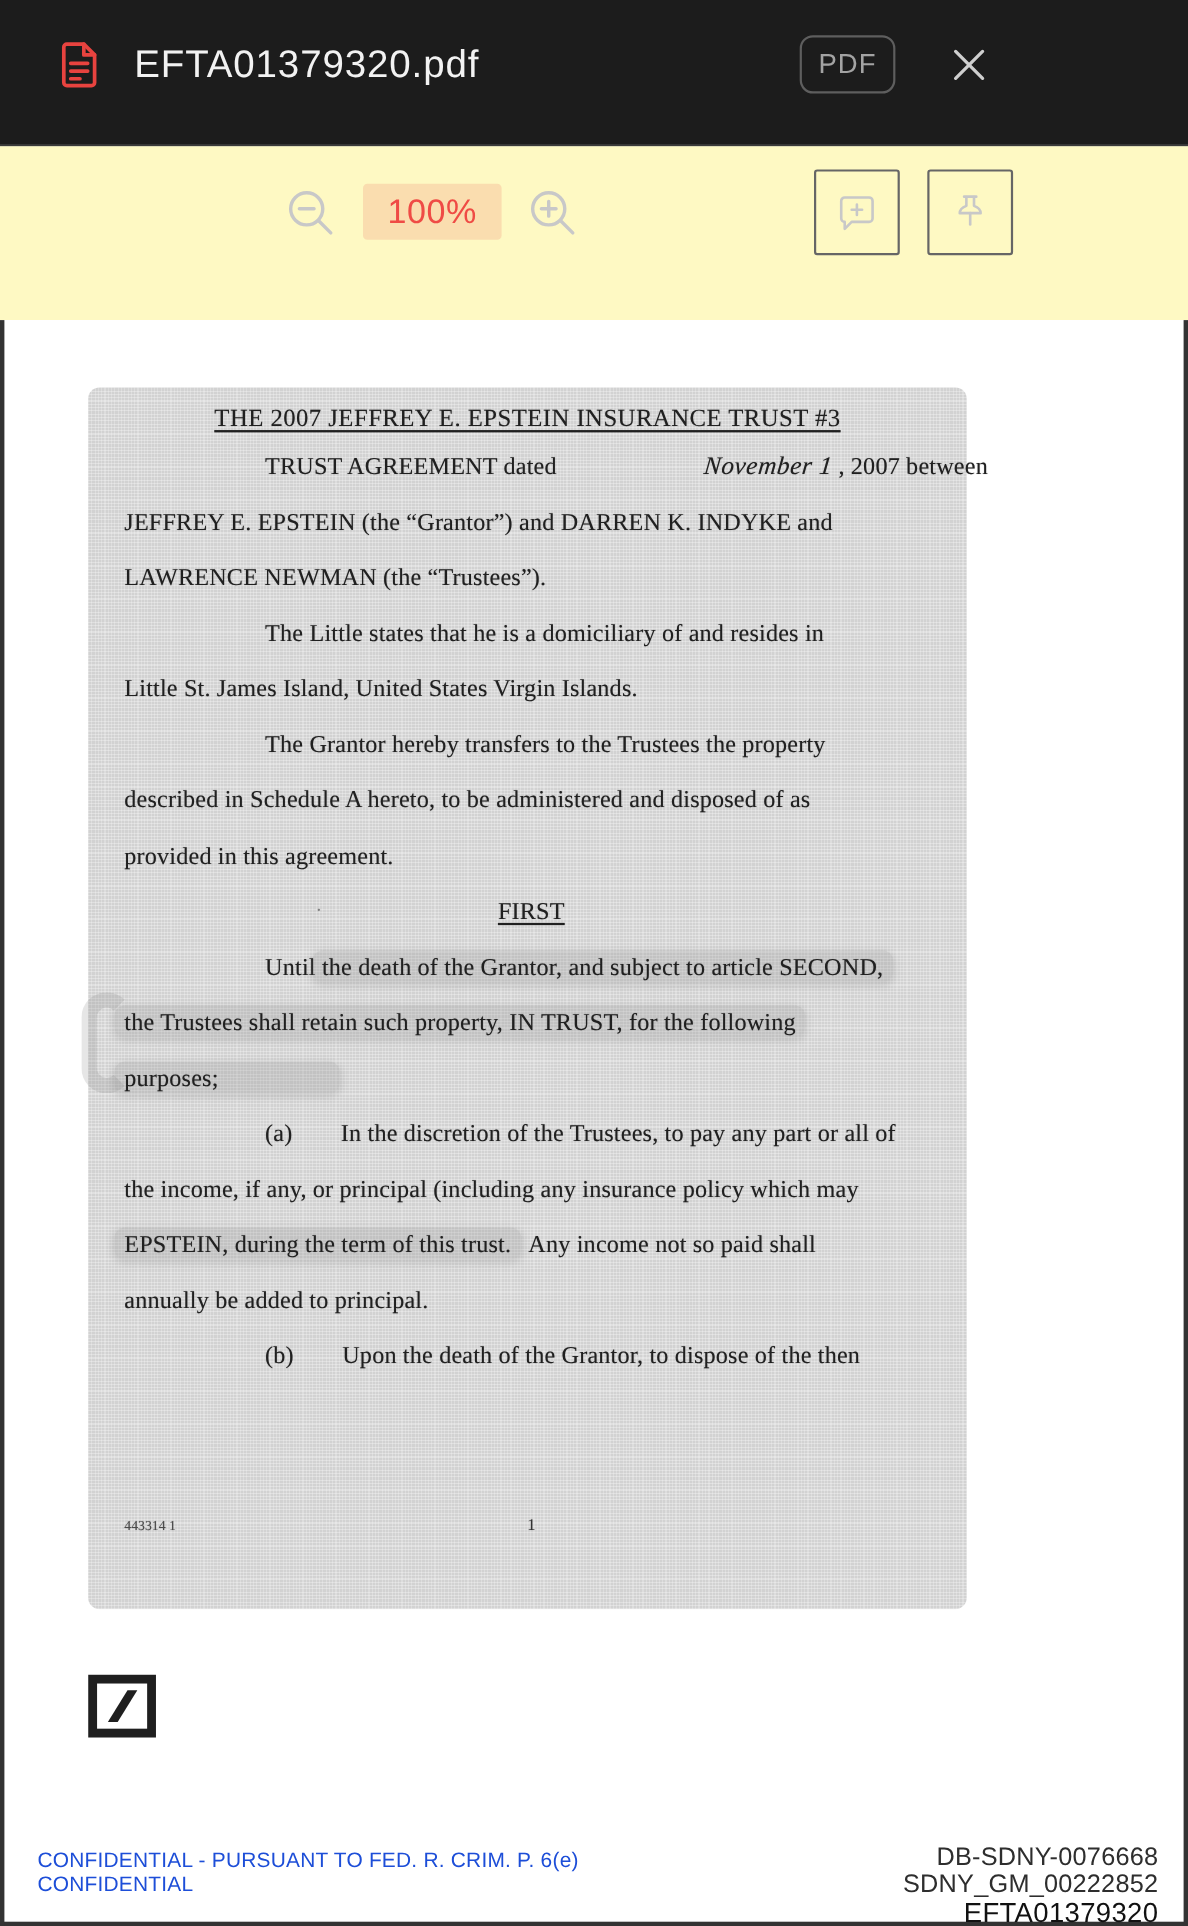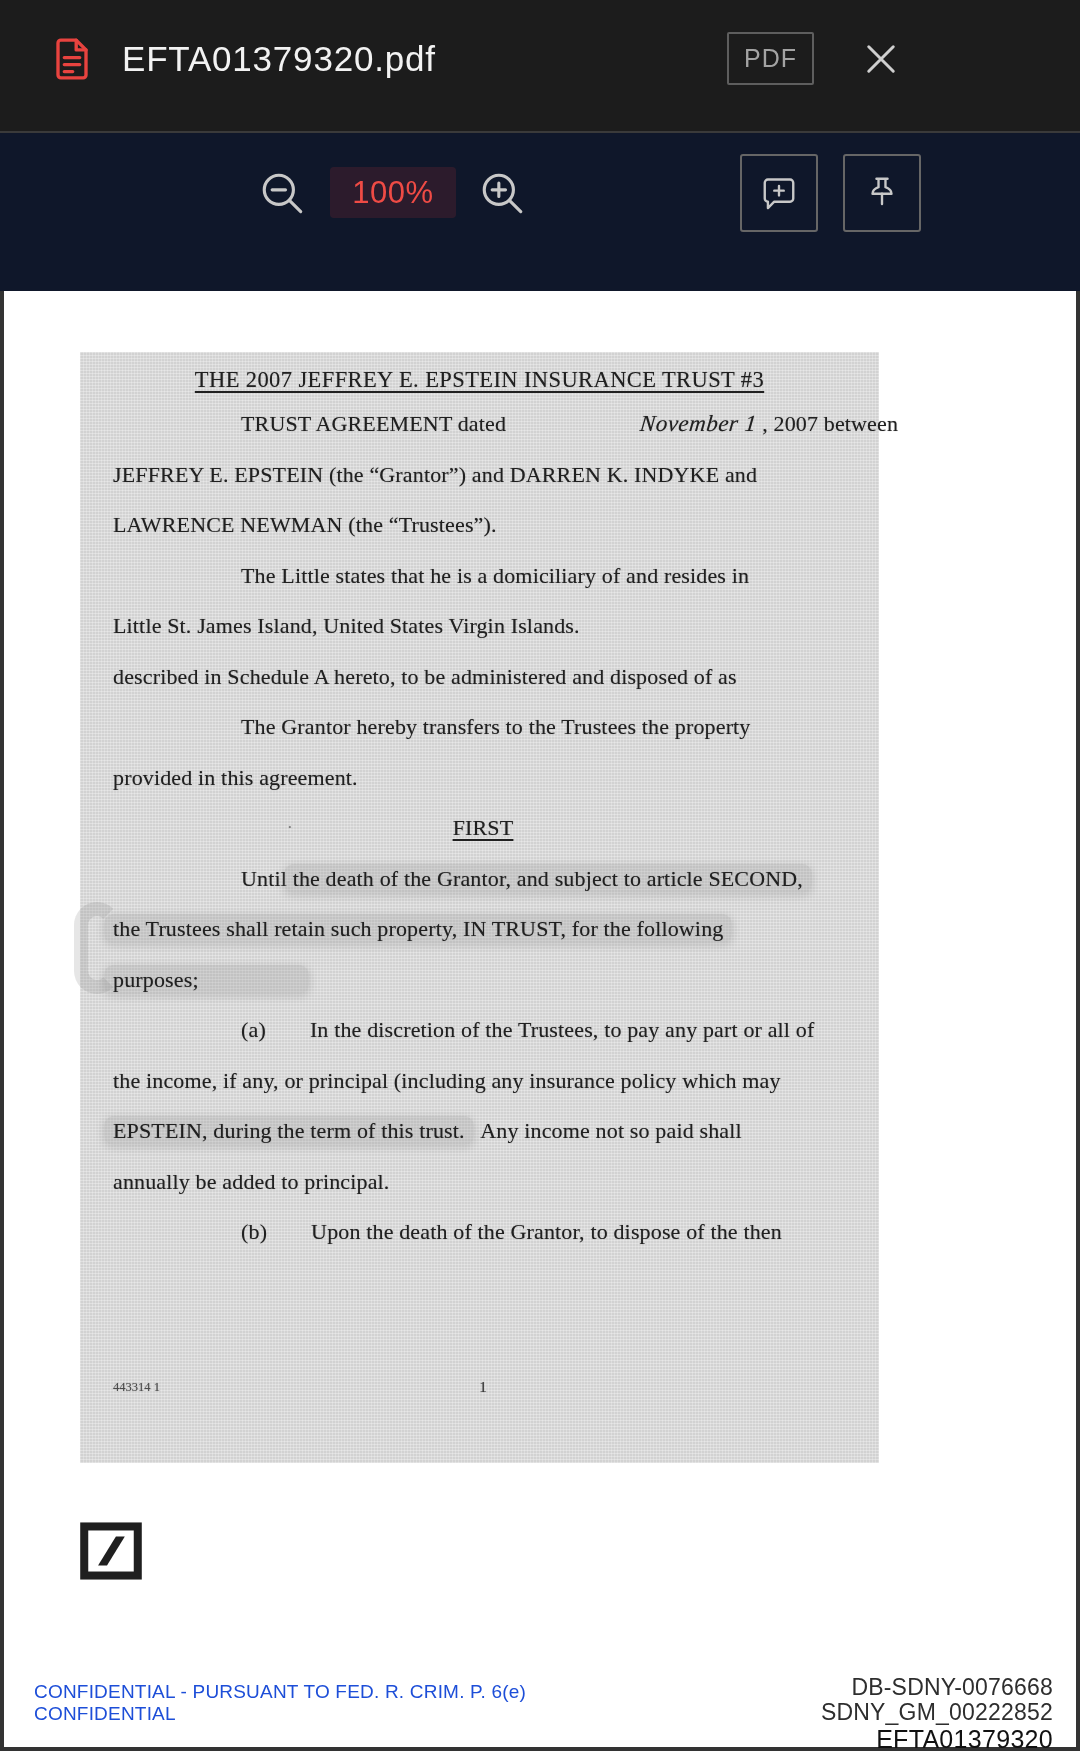--- a/index.html
+++ b/index.html
@@ -8,28 +8,28 @@
 
   .viewer { position:relative; width:1080px; height:1539px; }
 
   
   .titlebar { position:relative; height:133px; background:#1c1c1c;
               border-bottom:2px solid #3a3a3a; }
   .file-icon { position:absolute; left:55px; top:38px; width:34px; height:42px; }
   .filename { position:absolute; left:122px; top:38px; font-size:35px; color:#f2f2f2;
               letter-spacing:.8px; font-weight:400; line-height:42px; }
   .pdf-badge { position:absolute; left:727px; top:32px; width:87px; height:53px;
-               border:2px solid #5e5e5e; border-radius:2px; color:#a3a3a3;
+               border:2px solid #5e5e5e; border-radius:12px; color:#a3a3a3;
                font-size:25px; letter-spacing:1px; display:flex;
                align-items:center; justify-content:center; background:transparent; }
   .close-btn { position:absolute; left:854px; top:32px; width:54px; height:54px;
                background:none; border:none; cursor:pointer; padding:6px; }
 
   
-  .toolbar { position:relative; height:158px; background:#0f172a; }
+  .toolbar { position:relative; height:158px; background:#fef9c3; }
   .tool-btn { position:absolute; background:none; border:none; cursor:pointer; }
   .zoom-out { left:258px; top:168px; width:50px; height:50px; }
   .zoom-in  { left:478px; top:168px; width:50px; height:50px; }
   .toolbar .tool-btn { top:36px; } 
   .zoom-out { left:258px; } .zoom-in { left:478px; }
   .zoom-level { position:absolute; left:330px; top:34px; width:126px; height:51px;
                 background:rgba(226,60,60,0.14); border-radius:4px; color:#ef4b45;
                 font-size:31px; display:flex; align-items:center; justify-content:center;
                 letter-spacing:.5px; cursor:pointer; }
   .square-btn { position:absolute; top:21px; width:78px; height:78px;
@@ -42,21 +42,21 @@
   .content { position:relative; height:1460px; background:#ffffff;
              border-left:4px solid #333; border-right:4px solid #333;
              border-bottom:4px solid #333; }
 
   .page { position:absolute; left:76px; top:61px; width:799px; height:1111px;
           background:#d2d2d2;
           background-image:
             repeating-linear-gradient(0deg, rgba(255,255,255,.30) 0 1px, rgba(0,0,0,0) 1px 3px),
             repeating-linear-gradient(90deg, rgba(255,255,255,.25) 0 1px, rgba(0,0,0,0) 1px 3px);
           font-family:"Liberation Serif", serif; color:#202020;
-          text-shadow:0 0 1px rgba(30,30,30,.38); }
+          text-shadow:0 0 1px rgba(30,30,30,.38);border-radius:11px; }
 
   .doc-title { position:absolute; top:14px; left:0; right:0; text-align:center;
                font-size:22.5px; letter-spacing:.4px; line-height:28px;
                text-decoration:underline; text-underline-offset:4px; }
 
   .doc-lines { position:absolute; top:47px; left:33px; right:26px; }
   .doc-line { height:50.5px; line-height:50.5px; font-size:22px; white-space:nowrap;
               letter-spacing:.15px; }
   .doc-line.indent { text-indent:128px; }
   .doc-line.heading { text-align:center; position:relative; }
@@ -145,22 +145,22 @@
   <div class="content">
 
     <div class="page">
       <div class="doc-title">THE 2007 JEFFREY E. EPSTEIN INSURANCE TRUST #3</div>
       <div class="doc-lines">
           <div class="doc-line indent"><span>TRUST AGREEMENT dated </span><span class="handwritten">November 1</span><span> , 2007 between</span></div>
           <div class="doc-line flush"><span>JEFFREY E. EPSTEIN (the “Grantor”) and DARREN K. INDYKE and</span></div>
           <div class="doc-line flush"><span>LAWRENCE NEWMAN (the “Trustees”).</span></div>
           <div class="doc-line indent"><span>The Little states that he is a domiciliary of and resides in</span></div>
           <div class="doc-line flush"><span>Little St. James Island, United States Virgin Islands.</span></div>
+          <div class="doc-line indent"><span>The Grantor hereby transfers to the Trustees the property</span></div>
           <div class="doc-line flush"><span>described in Schedule A hereto, to be administered and disposed of as</span></div>
-          <div class="doc-line indent"><span>The Grantor hereby transfers to the Trustees the property</span></div>
           <div class="doc-line flush"><span>provided in this agreement.</span></div>
           <div class="doc-line heading"><span class="faint-dot">·</span><span class="underline">FIRST</span></div>
           <div class="doc-line indent"><span>Until </span><span class="hl">the death of the Grantor, and subject to article SECOND,</span></div>
           <div class="doc-line flush"><span class="hl">the Trustees shall retain such property, IN TRUST, for the following</span></div>
           <div class="doc-line flush"><span class="hl hl-pad">purposes;</span></div>
           <div class="doc-line indent"><span class="tab">(a)</span><span>In the discretion of the Trustees, to pay any part or all of</span></div>
           <div class="doc-line flush"><span>the income, if any, or principal (including any insurance policy which may</span></div>
           <div class="doc-line flush"><span class="hl">EPSTEIN, during the term of this trust.</span><span>  Any income not so paid shall</span></div>
           <div class="doc-line flush"><span>annually be added to principal.</span></div>
           <div class="doc-line indent"><span class="tab">(b)</span><span>Upon the death of the Grantor, to dispose of the then</span></div>

